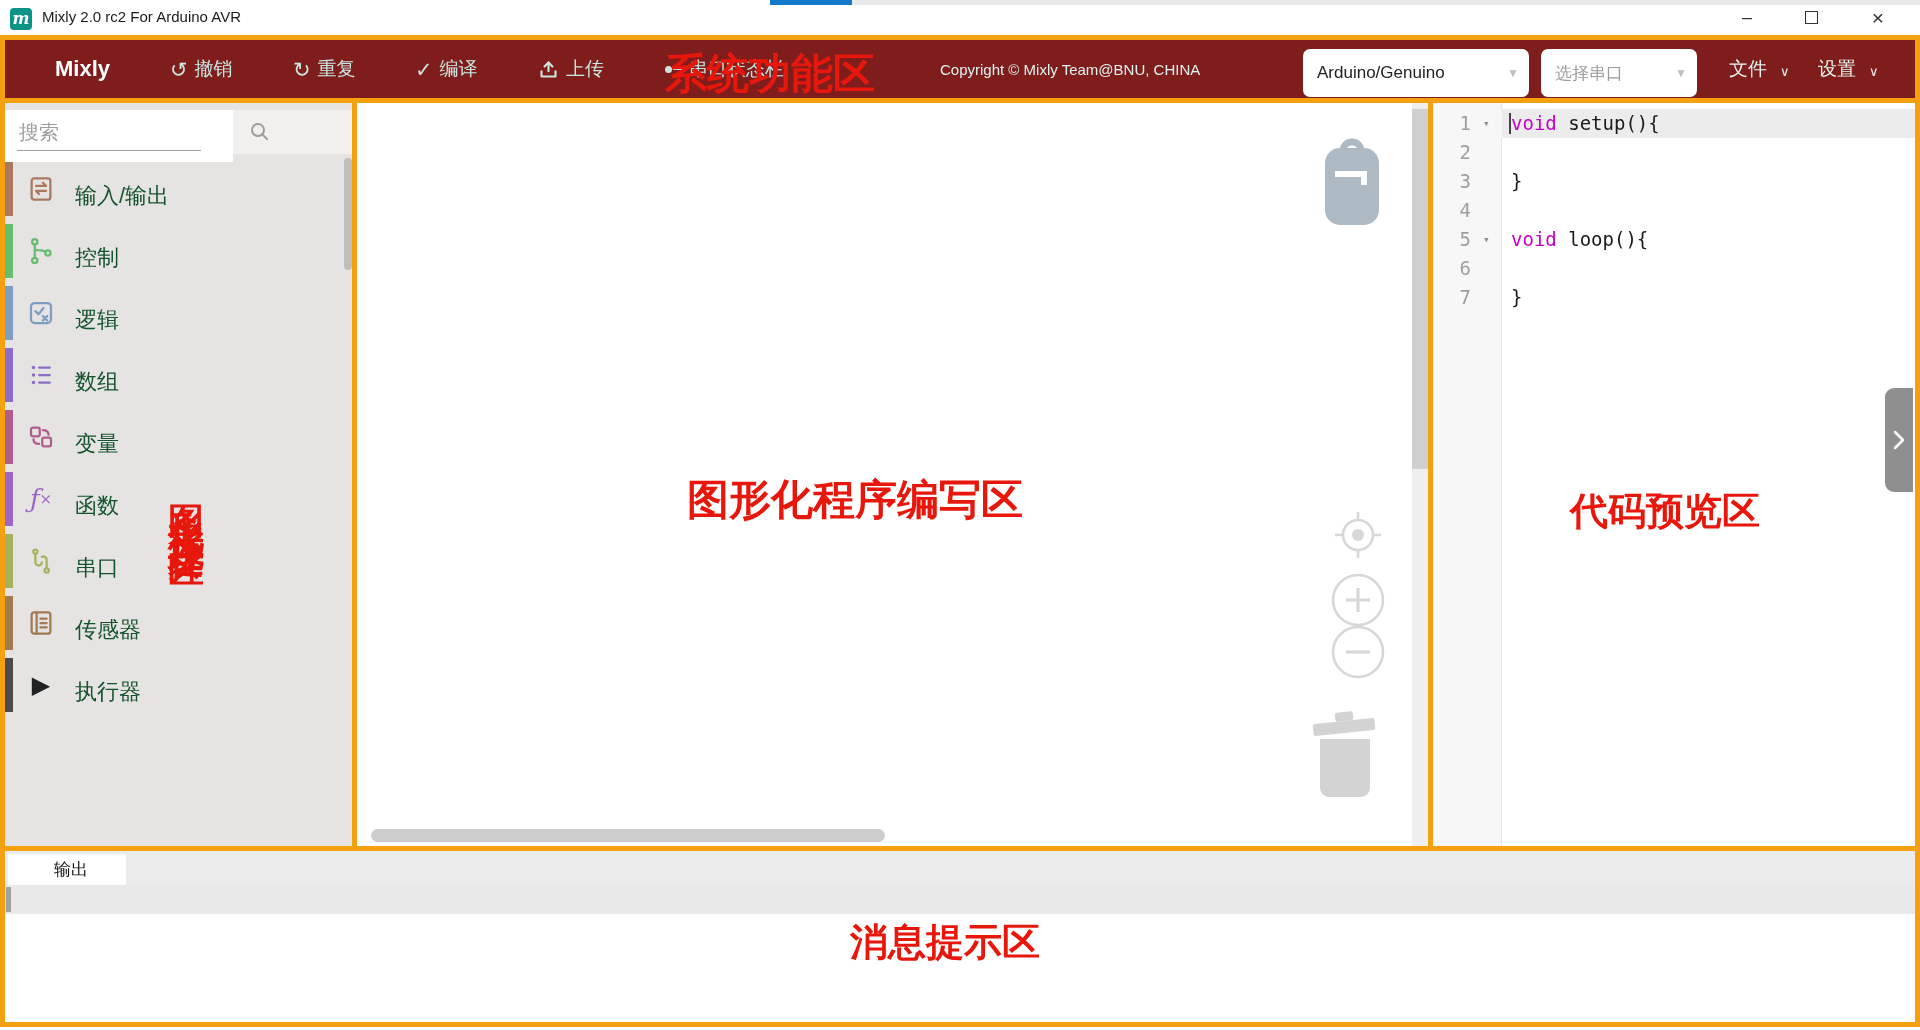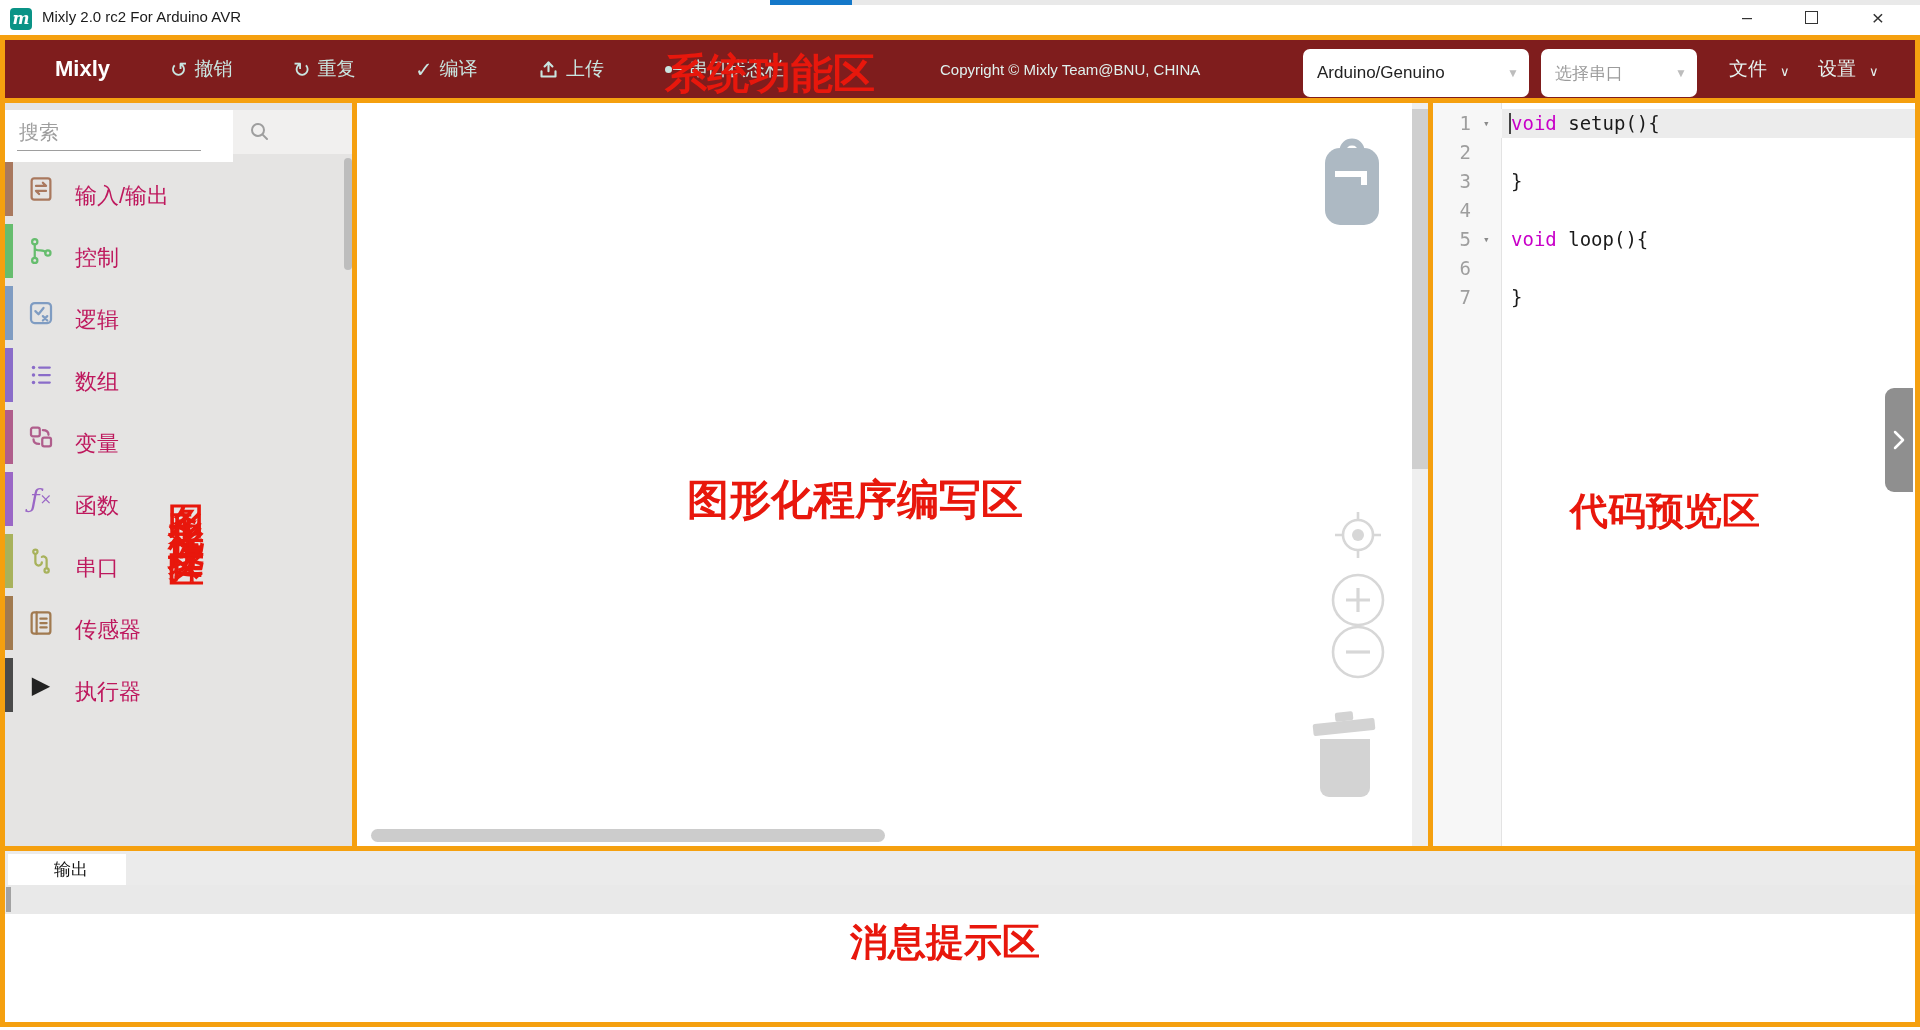--- a/index.html
+++ b/index.html
@@ -61,21 +61,21 @@
                 background:transparent;font-size:20px;color:#555;border-bottom:1px solid #9e9e9e;
                 font-family:"Liberation Sans",sans-serif;}
   #search-input::placeholder{color:#9e9e9e;}
   #search-btn{left:228px;top:0;width:119px;height:44px;background:#F1F0EF;display:flex;align-items:center;}
   #search-btn svg{margin-left:16px;}
   #sb-scroll{left:339px;top:55px;width:8px;height:112px;background:#BDBDBD;border-radius:4px;}
   #sb-items{left:0;top:55px;width:347px;}
   .sb-item{position:relative;height:62px;display:flex;align-items:center;}
   .sb-strip{position:absolute;left:0;top:4px;bottom:4px;width:8px;}
   .sb-icon{position:absolute;left:19px;width:34px;height:34px;display:flex;align-items:center;justify-content:center;}
-  .sb-label{position:absolute;left:70px;font-size:22px;color:#be185d;margin-top:13px;}
+  .sb-label{position:absolute;left:70px;font-size:22px;color:#14532d;margin-top:13px;}
   .fn-glyph{font:italic 26px "DejaVu Serif",serif;}
   .fn-glyph small{font-size:15px;font-style:normal;}
   .play-glyph{font-size:24px;color:#222;}
 
   
   #canvas{left:357px;top:103px;width:1071px;height:743px;background:#fff;}
   #backpack{left:965px;top:32px;}
   #zoom-target{left:975px;top:406px;} #zoom-in{left:973px;top:469px;} #zoom-out{left:973px;top:521px;}
   #trash{left:954px;top:605px;}
   #canvas-vtrack{left:1055px;top:0;width:16px;height:743px;background:#EFEFEF;}

